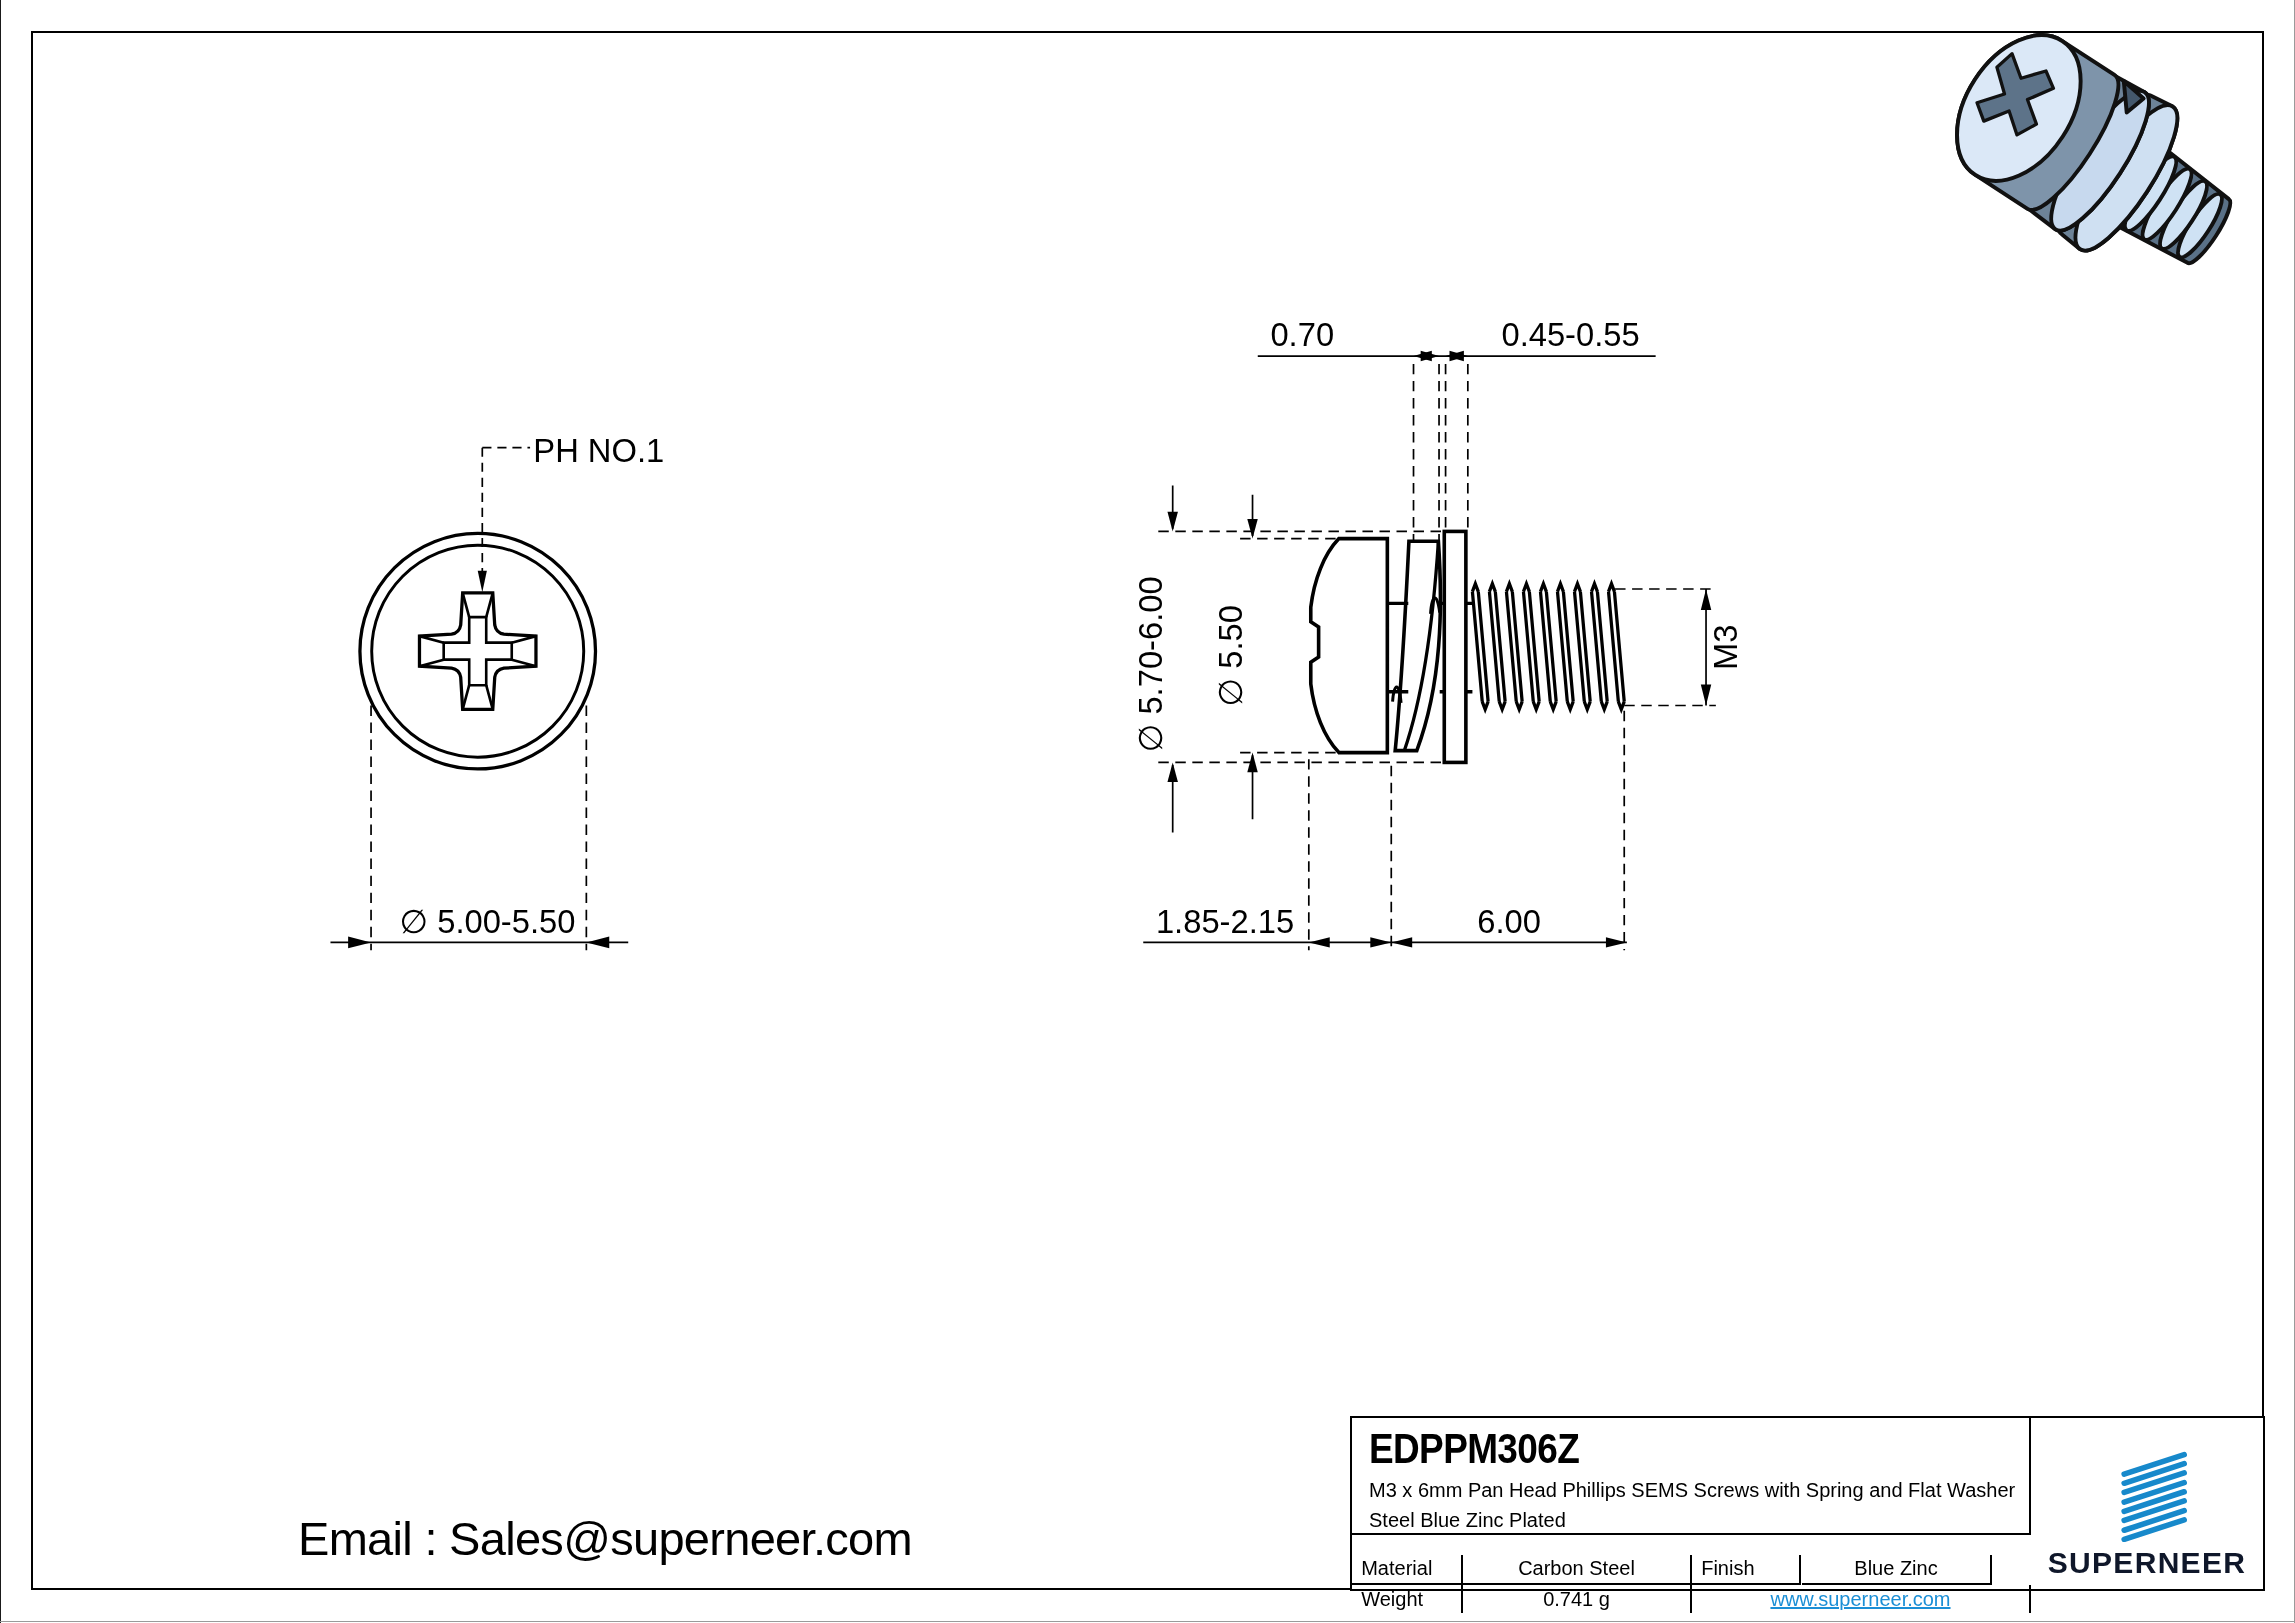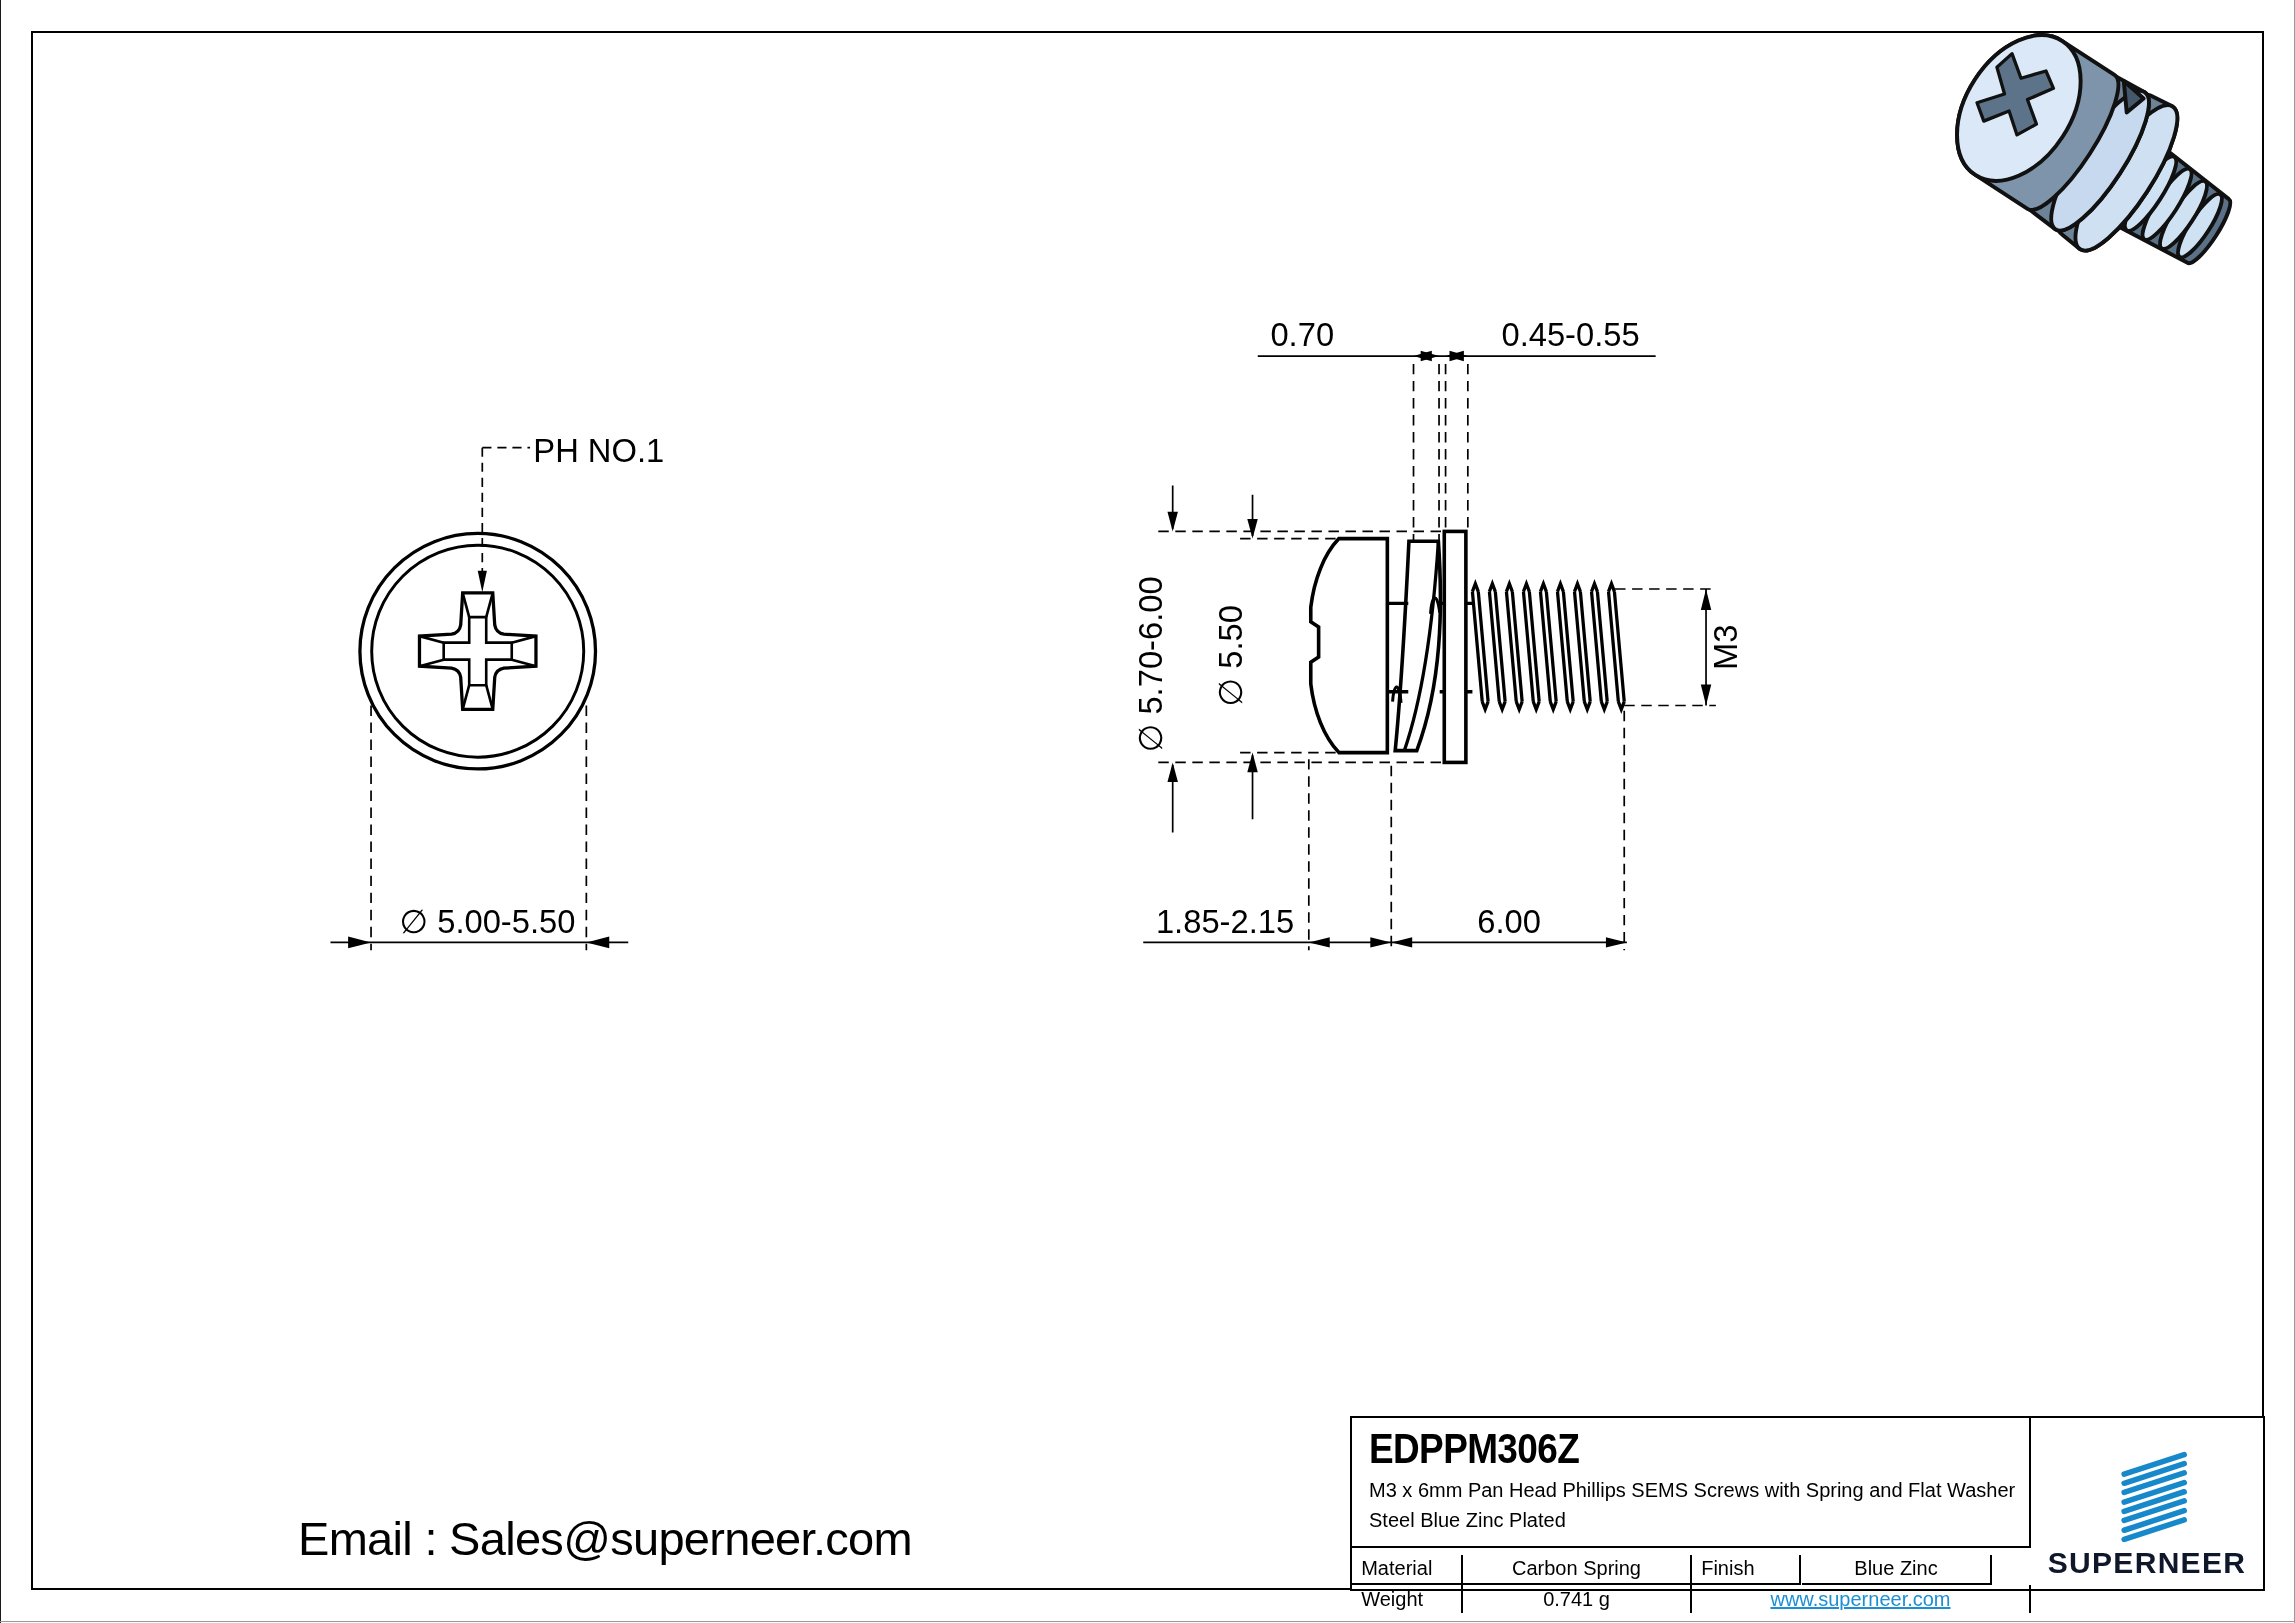--- a/index.html
+++ b/index.html
@@ -16,21 +16,21 @@
     position:absolute;left:31px;top:31px;width:2233px;height:1559px;
     border:2.6px solid #000;box-sizing:border-box;
   }
   .drawing-svg{position:absolute;left:0;top:0;}
   
   .title-block{
     position:absolute;left:1350px;top:1416px;width:915px;height:175px;
     border:2px solid #000;box-sizing:border-box;background:#fff;
   }
   .tb-cell{position:absolute;box-sizing:border-box;}
-  .tb-desc{left:0;top:0;width:679px;height:130px;border-right:2px solid #000;border-bottom:2px solid #000;}
+  .tb-desc{left:0;top:0;width:679px;height:117px;border-right:2px solid #000;border-bottom:2px solid #000;}
   .tb-part-number{
     position:absolute;left:17px;top:6.5px;font-size:42px;font-weight:bold;
     letter-spacing:-0.7px;transform:scaleX(0.88);transform-origin:left top;white-space:nowrap;
   }
   .tb-desc-text{position:absolute;left:17px;top:58px;font-size:20px;line-height:29.5px;width:648px;}
   .tb-row-cell{display:flex;align-items:center;font-size:20px;margin-top:20px;}
   .tb-label{justify-content:flex-start;padding-left:9.2px;}
   .tb-value{justify-content:center;}
   .r1{top:117px;height:29.5px;border-bottom:2px solid #000;border-right:2px solid #000;}
   .r2{top:147px;height:28px;border-right:2px solid #000;}
@@ -189,21 +189,21 @@
     </g>
   </svg>
 
   <div class="title-block">
     <div class="tb-cell tb-desc">
       <div class="tb-part-number">EDPPM306Z</div>
       <div class="tb-desc-text">M3 x 6mm Pan Head Phillips SEMS Screws with Spring and Flat Washer Steel Blue Zinc Plated</div>
     </div>
 
     <div class="tb-cell tb-row-cell tb-label r1 c-material">Material</div>
-    <div class="tb-cell tb-row-cell tb-value r1 c-material-v">Carbon Spring</div>
+    <div class="tb-cell tb-row-cell tb-value r1 c-material-v">Carbon Steel</div>
     <div class="tb-cell tb-row-cell tb-label r1 c-finish">Finish</div>
     <div class="tb-cell tb-row-cell tb-value r1 c-finish-v">Blue Zinc</div>
 
     <div class="tb-cell tb-row-cell tb-label r2 c-weight">Weight</div>
     <div class="tb-cell tb-row-cell tb-value r2 c-weight-v">0.741 g</div>
     <div class="tb-cell tb-row-cell tb-value r2 c-site website-link">www.superneer.com</div>
 
     <div class="tb-cell tb-logo-cell">
       <svg width="232" height="124" viewBox="0 0 354 190">
         <g stroke="#1789cb" stroke-width="8.5" stroke-linecap="round">

